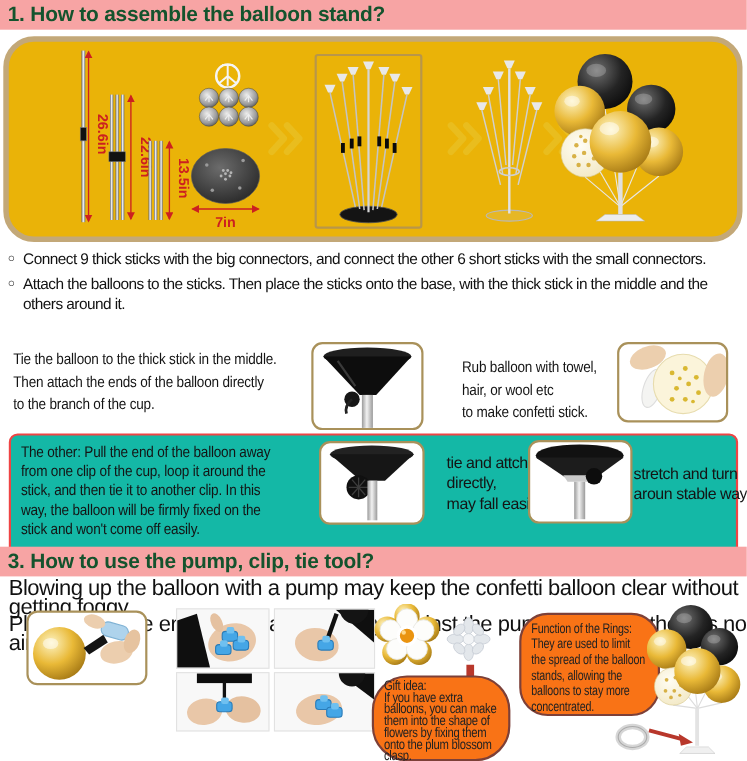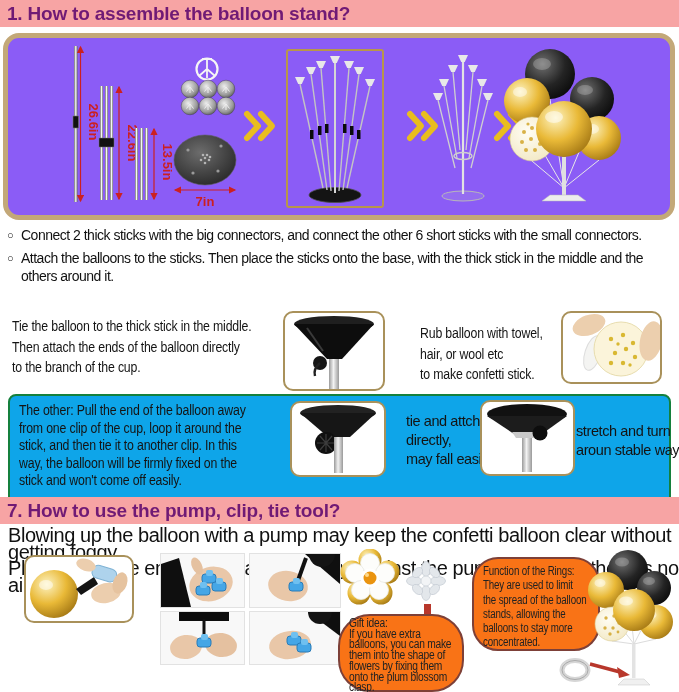--- a/index.html
+++ b/index.html
@@ -1,34 +1,34 @@
 <!DOCTYPE html>
 <html><head>
 <meta charset="utf-8">
 <style>
   html,body{margin:0;padding:0;background:#fff;}
   #app{position:relative;width:679px;height:692px;background:#ffffff;overflow:hidden;
        font-family:"Liberation Sans",sans-serif;color:#151515;}
   .hdr{position:absolute;left:0;width:679px;height:27px;background:#f7a4a4;
        box-sizing:border-box;padding-left:7px;font-size:19px;font-weight:bold;
-       line-height:27px;color:#701a75;letter-spacing:-0.2px;}
-  .panel{position:absolute;left:3px;top:33px;width:672px;height:187px;background:#8b5cf6;
-         border:5px solid #c3a878;border-radius:16px;box-sizing:border-box;overflow:hidden;}
+       line-height:27px;color:#14532d;letter-spacing:-0.2px;}
+  .panel{position:absolute;left:3px;top:33px;width:672px;height:187px;background:#eab308;
+         border:5px solid #c3a878;border-radius:28px;box-sizing:border-box;overflow:hidden;}
   .bullets{position:absolute;left:7px;top:226px;width:668px;}
   .bullet{display:flex;font-size:14px;line-height:18.5px;letter-spacing:-0.5px;
           margin-bottom:4px;color:#111;}
   .bullet .mk{flex:0 0 14px;width:14px;font-size:11px;line-height:18.5px;}
   .bullet .bt{white-space:pre-line;}
   .t{position:absolute;white-space:pre-line;color:#141414;}
   .cond{font-size:14px;line-height:20.5px;letter-spacing:-0.2px;
         transform:scaleX(0.88);transform-origin:0 0;}
   .goldimg{position:absolute;border:2px solid #a9915a;border-radius:10px;background:#fff;
            box-sizing:border-box;overflow:hidden;}
-  .maroonbox{position:absolute;left:8px;top:394px;width:663px;height:118px;background:#0ea5e9;
-             border:2px solid #15803d;border-radius:8px;box-sizing:border-box;}
+  .maroonbox{position:absolute;left:8px;top:394px;width:663px;height:118px;background:#14b8a6;
+             border:2px solid #ef4444;border-radius:8px;box-sizing:border-box;}
   .cap{position:absolute;white-space:pre-line;font-size:14.5px;line-height:19px;
        letter-spacing:-0.4px;color:#141414;}
   .intro{position:absolute;left:8px;top:527px;white-space:pre-line;font-size:20px;
          line-height:16.5px;letter-spacing:-0.45px;color:#111;}
   .bubble{position:absolute;background:#f97316;border:2px solid #7d4038;box-sizing:border-box;}
   .btxt{position:absolute;left:9px;white-space:pre-line;transform-origin:0 0;color:#222;}
   .photo{position:absolute;background:#f8f8f8;border:1px solid #e2e2e2;box-sizing:border-box;
          overflow:hidden;}
   svg text.dim{font-family:"Liberation Sans",sans-serif;font-weight:bold;
                fill:#cc2020;font-size:13px;}
@@ -250,21 +250,21 @@
           <ellipse cx="546" cy="79" rx="9" ry="6" fill="#fff" opacity="0.5"></ellipse>
         <rect x="554" y="119" width="4" height="38" fill="#e0e0e0"></rect>
         <path d="M542,157 L570,157 L578,163 L534,163 Z" fill="#ededed" stroke="#bbb" stroke-width="0.5"></path>
       </g>
     </svg>
   </div>
 
   <div class="bullets">
     <div class="bullet">
       <span class="mk">○</span>
-      <span class="bt">Connect 2 thick sticks with the big connectors, and connect the other 6 short sticks with the small connectors.</span>
+      <span class="bt">Connect 9 thick sticks with the big connectors, and connect the other 6 short sticks with the small connectors.</span>
     </div>
     <div class="bullet">
       <span class="mk">○</span>
       <span class="bt">Attach the balloons to the sticks. Then place the sticks onto the base, with the thick stick in the middle and the
 others around it.</span>
     </div>
   </div>
 
 
   <div class="t cond" style="left:12px;top:316px;width:310px">Tie the balloon to the thick stick in the middle.
@@ -332,21 +332,21 @@
         <path d="M30,30 L62,30 L58,36 L34,36 Z" fill="#c9c9c9"></path>
         <circle cx="58" cy="31" r="7.5" fill="#0d0d0d"></circle>
         <rect x="40" y="36" width="10" height="34" fill="url(#poleG)"></rect>
       </svg>
     </div>
     <div class="cap" style="left:566px;top:26px;width:106px">stretch and turn
 aroun stable way</div>
   </div>
 
   <div class="hdr" style="top:497px">
-    <span>7. How to use the pump, clip, tie tool?</span>
+    <span>3. How to use the pump, clip, tie tool?</span>
   </div>
 
   <div class="intro">Blowing up the balloon with a pump may keep the confetti balloon clear without getting foggy.
 Please hold the end of the balloon tightly against the pump to ensure there is no air leakage.</div>
 
   <div class="goldimg" style="left:24px;top:555px;width:110px;height:68px">
     <svg width="106" height="64" viewBox="0 0 106 64">
       <circle cx="28" cy="37" r="24" fill="url(#goldB)"></circle>
       <ellipse cx="20" cy="28" rx="7" ry="5" fill="#fff" opacity="0.5"></ellipse>
       <polygon points="50,32 68,20 72,27 55,38" fill="#141414"></polygon>

